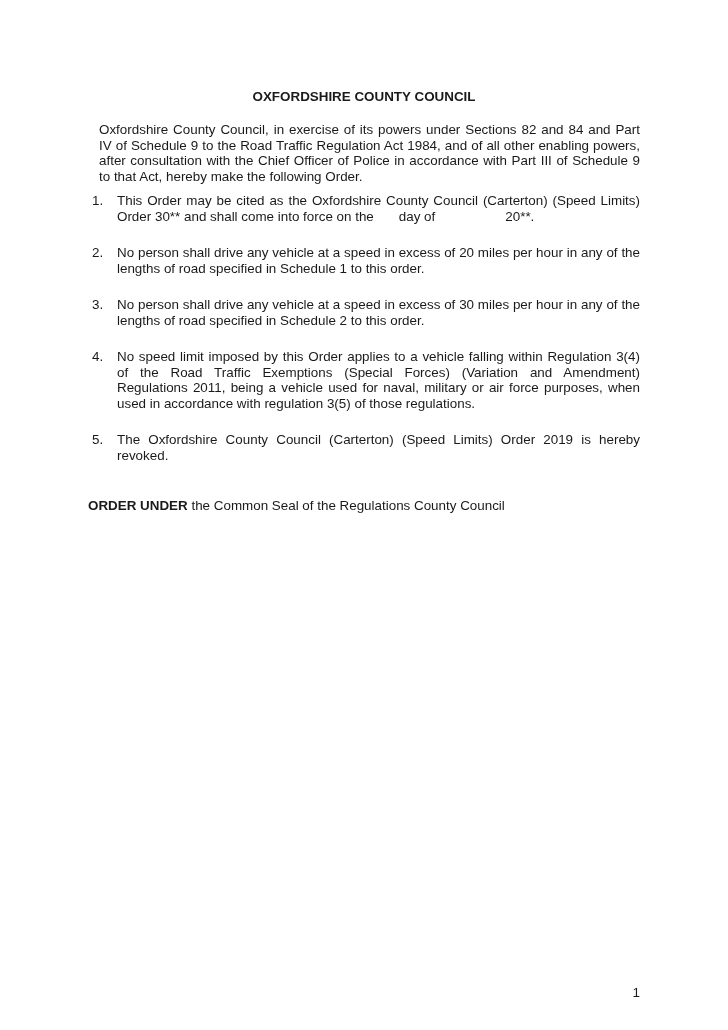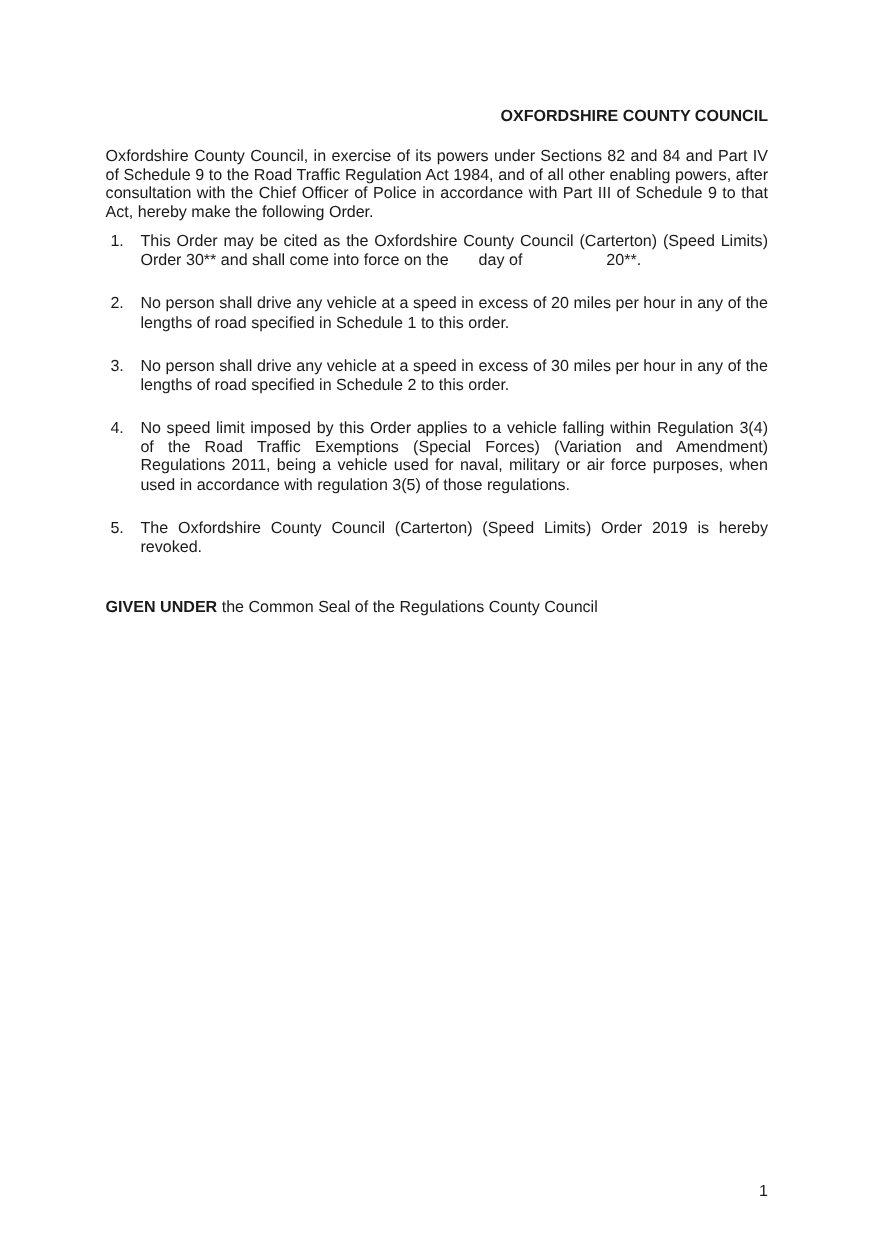--- a/index.html
+++ b/index.html
@@ -19,27 +19,27 @@
     overflow: hidden;
   }
   .content {
     position: absolute;
     left: 88px;
     top: 89px;
     width: 552px;
   }
   .doc-title {
     font-weight: bold;
-    text-align: right;
+    text-align: center;
     line-height: 16px;
     margin: 0 0 17px 0;
   }
   .doc-title .title-line { display: block; }
   .intro {
-    margin: 0 0 9px 0;
+    margin: 0 0 9px 11px;
     text-align: justify;
   }
   .clauses { margin: 0; padding: 0; }
   .clause {
     display: flex;
     margin-top: 0;
   }
   .clause + .clause { margin-top: 21px; }
   .clause .num {
     flex: 0 0 29px;
@@ -108,19 +108,19 @@
         <span class="body">No speed limit imposed by this Order applies to a vehicle falling within Regulation 3(4) of the Road Traffic Exemptions (Special Forces) (Variation and Amendment) Regulations 2011, being a vehicle used for naval, military or air force purposes, when used in accordance with regulation 3(5) of those regulations.</span>
       </div>
 
       <div class="clause">
         <span class="num">5.</span>
         <span class="body">The Oxfordshire County Council (Carterton) (Speed Limits) Order 2019 is hereby revoked.</span>
       </div>
 
     </div>
 
-    <p class="seal"><b>GIVEN UNDER</b> <span>the Common Seal of the Regulations County Council</span></p>
+    <p class="seal"><b>ORDER UNDER</b> <span>the Common Seal of the Regulations County Council</span></p>
 
 
   </div>
 
   <div class="page-footer">1</div>
 </div>
 
 </body></html>

